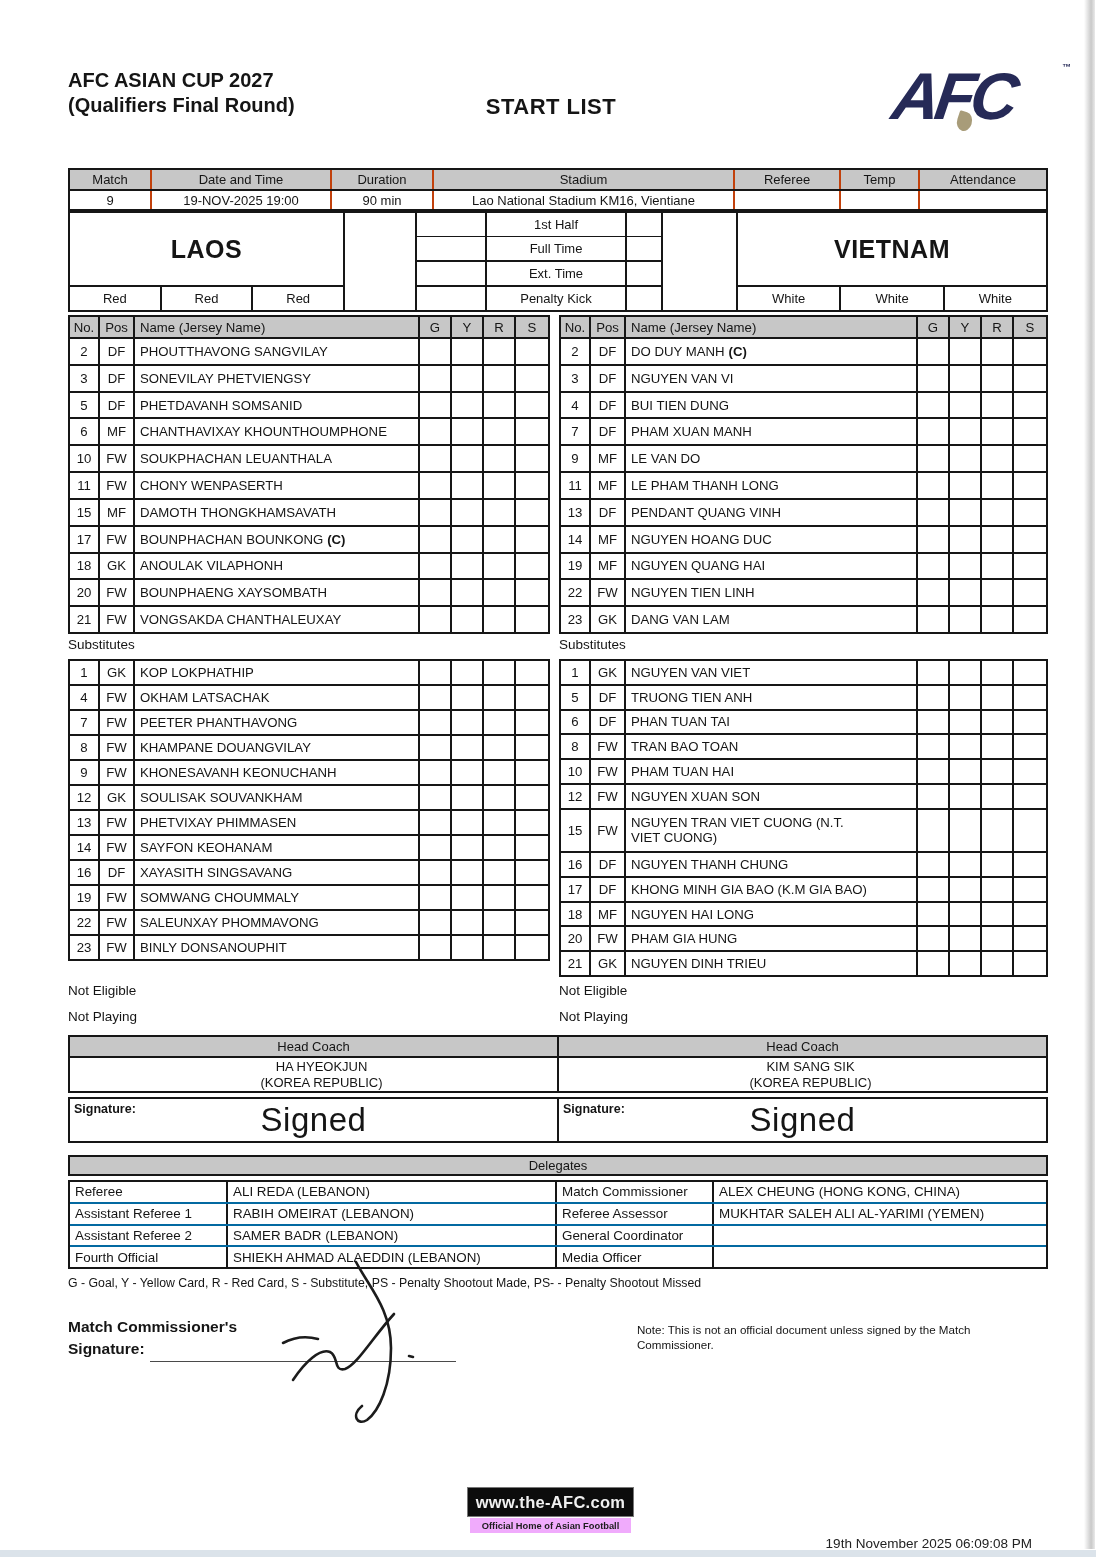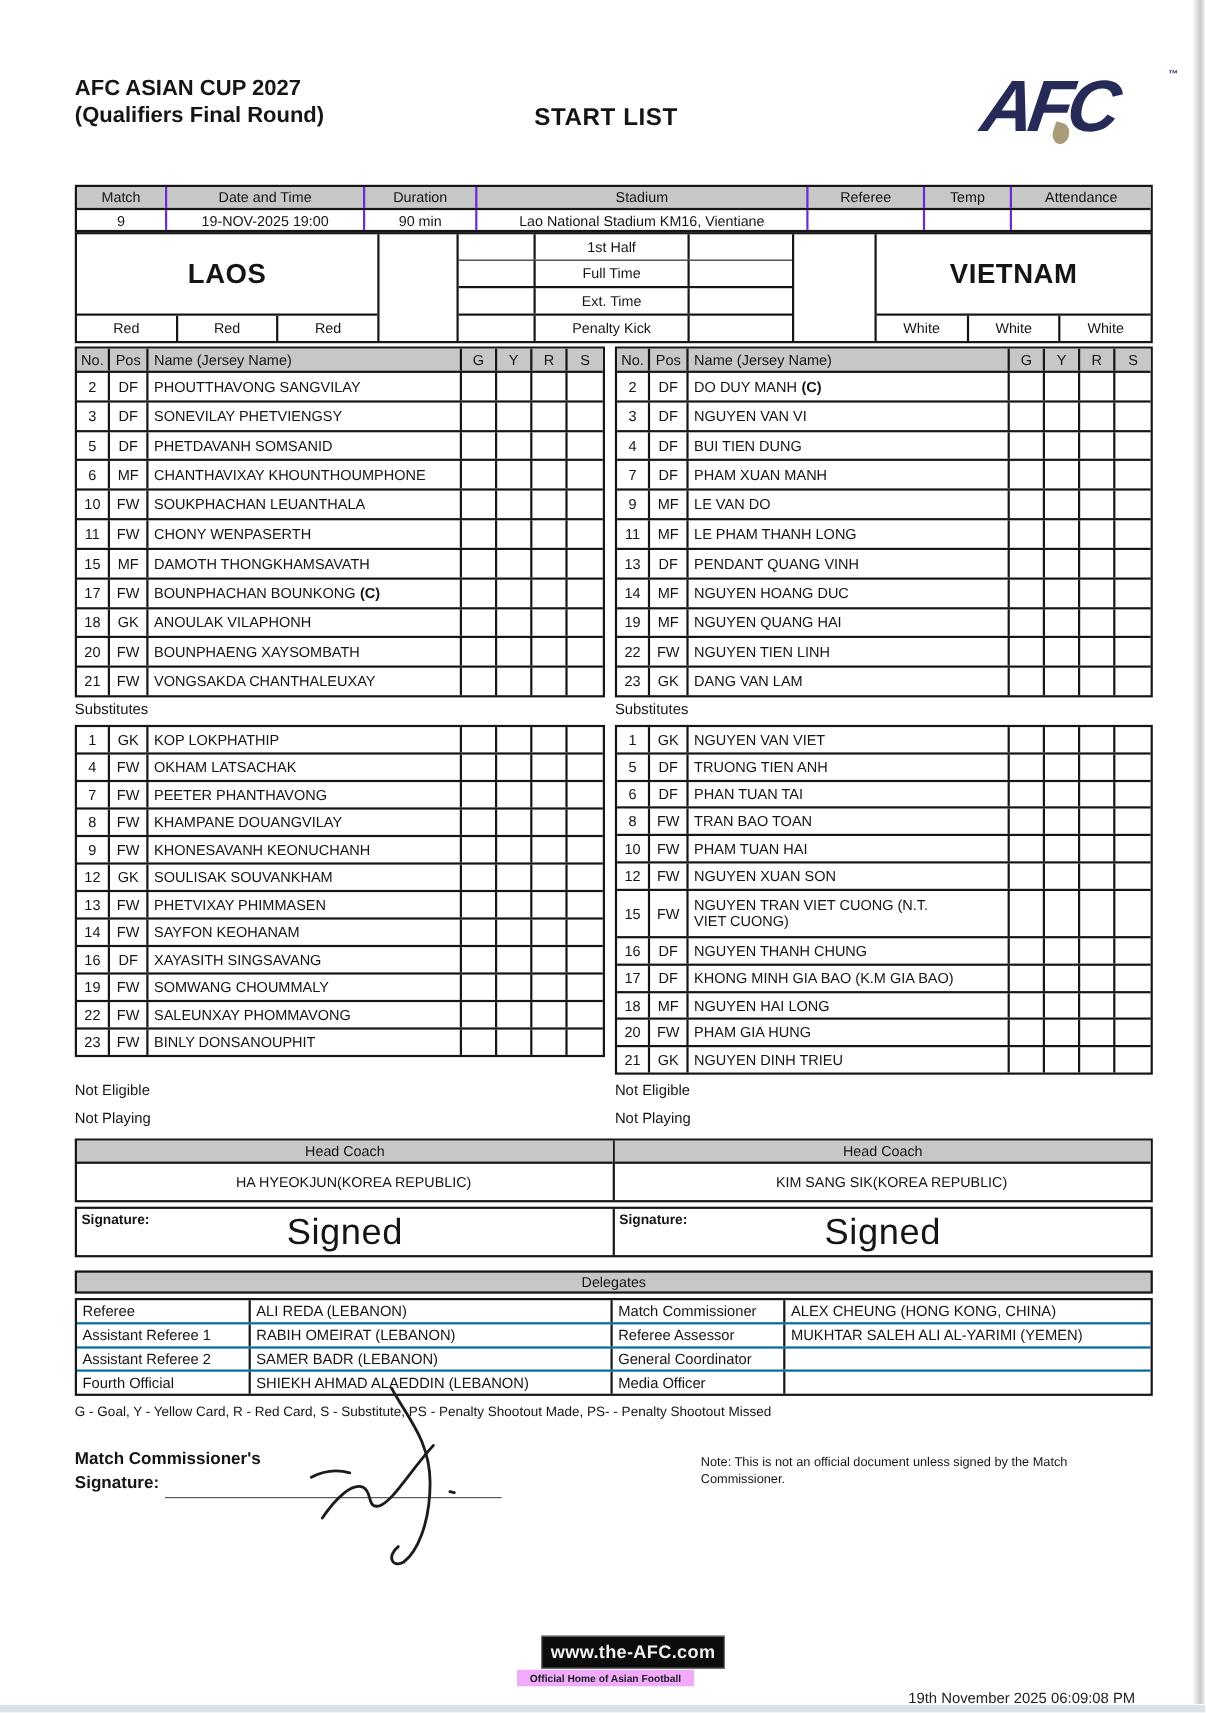--- a/index.html
+++ b/index.html
@@ -11,39 +11,39 @@
   .hdr-title{left:400px;top:94px;width:302px;text-align:center;font-size:22px;font-weight:bold;letter-spacing:.5px;}
   .logo{left:893px;top:50px;width:180px;height:105px;}
   .logo-txt{position:absolute;left:0;top:0;font-size:66px;font-weight:800;font-style:italic;
             letter-spacing:-5px;color:#262a57;transform:skewX(-8deg);line-height:92px;}
   .logo-tm{position:absolute;right:2px;top:12px;font-size:9px;color:#262a57;font-weight:bold;}
   .logo-drop{position:absolute;left:64px;top:62px;width:15px;height:19px;background:#a89c79;
              border-radius:10% 60% 55% 60%;transform:rotate(18deg);}
   
   .bx{box-sizing:border-box;border:2px solid #161616;}
   .gray{background:#c7c7c7;}
-  .bR{border-right:2px solid #6d28d9;}
+  .bR{border-right:2px solid #c2410c;}
   
   .info{left:68px;top:168px;width:980px;height:43px;display:flex;flex-direction:column;}
   .irow{display:flex;flex:1;}
   .irow.h{flex:none;height:19px;background:#c7c7c7;border-bottom:2px solid #161616;}
   .ic{box-sizing:border-box;display:flex;align-items:center;justify-content:center;font-size:13px;}
   .ic0{width:82px;}.ic1{width:180px;}.ic2{width:102px;}.ic3{width:301px;}.ic4{width:106px;}.ic5{width:79px;}.ic6{flex:1;border-right:none!important;}
   
   .tblock{left:68px;top:211px;width:980px;height:101px;display:flex;}
   .tpanel{width:275px;display:flex;flex-direction:column;border-right:2px solid #161616;box-sizing:border-box;}
   .tpanel.away{flex:1;border-right:none;}
   .tname{flex:1;display:flex;align-items:center;justify-content:center;
          font-size:25px;font-weight:bold;letter-spacing:.5px;border-bottom:2px solid #161616;}
   .krow{height:23px;display:flex;}
   .kc{flex:1;display:flex;align-items:center;justify-content:center;font-size:13px;border-right:2px solid #161616;box-sizing:border-box;}
   .kc:last-child{border-right:none;}
   .spacerA{width:72px;border-right:2px solid #161616;box-sizing:border-box;}
   .spacerB{width:75px;border-right:2px solid #161616;box-sizing:border-box;}
-  .sgroup{width:305px;display:flex;flex-direction:column;border-right:2px solid #161616;box-sizing:border-box;}
+  .sgroup{width:246px;display:flex;flex-direction:column;border-right:2px solid #161616;box-sizing:border-box;}
   .srow{display:flex;flex:1;}
   .srow.t1{border-bottom:1px solid #161616;}
   .srow.t2{border-bottom:2px solid #161616;}
   .sbox{width:70px;border-right:2px solid #161616;box-sizing:border-box;}
   .slabel{width:140px;display:flex;align-items:center;justify-content:center;font-size:13px;border-right:2px solid #161616;box-sizing:border-box;}
   .sbox2{flex:1;}
   
   .ptable{display:flex;flex-direction:column;}
   .prow{flex:1;display:flex;border-bottom:2px solid #161616;}
   .prow:last-child{border-bottom:none;}
@@ -64,41 +64,41 @@
   .sub-right .prow.tall{flex:1.82;}
   .small-label{font-size:13.5px;}
   .lbl-subsL{left:68px;top:637px;}   .lbl-subsR{left:559px;top:637px;}
   .lbl-neL{left:68px;top:983px;}     .lbl-neR{left:559px;top:983px;}
   .lbl-npL{left:68px;top:1009px;}    .lbl-npR{left:559px;top:1009px;}
   
   .coach{left:68px;top:1035px;width:980px;height:58px;display:flex;}
   .ccol{width:489px;display:flex;flex-direction:column;border-right:2px solid #161616;box-sizing:border-box;}
   .ccol:last-child{flex:1;border-right:none;}
   .cbar{height:19px;background:#c7c7c7;border-bottom:2px solid #161616;display:flex;align-items:center;justify-content:center;font-size:13px;}
-  .cname{flex:1;display:flex;flex-direction:row;align-items:center;justify-content:center;font-size:13px;line-height:16px;padding-left:16px;}
+  .cname{flex:1;display:flex;flex-direction:column;align-items:center;justify-content:center;font-size:13px;line-height:16px;padding-left:16px;}
   .sig{left:68px;top:1097px;width:980px;height:46px;display:flex;}
   .scol{width:489px;position:relative;border-right:2px solid #161616;box-sizing:border-box;
         display:flex;align-items:center;justify-content:center;}
   .scol:last-child{flex:1;border-right:none;}
   .sig-lbl{position:absolute;left:4px;top:3px;font-size:12.5px;font-weight:bold;}
   .sig-val{font-size:33px;letter-spacing:.5px;}
   
   .delbar{left:68px;top:1155px;width:980px;height:21px;display:flex;align-items:center;justify-content:center;font-size:13px;}
   .deltable{left:68px;top:1180px;width:980px;height:89px;display:flex;flex-direction:column;}
   .drow{flex:1;display:flex;border-bottom:2px solid #0369a1;}
   .drow:last-child{border-bottom:none;}
   .dc{box-sizing:border-box;display:flex;align-items:center;font-size:13.4px;padding-left:5px;border-right:2px solid #161616;}
   .dc.c0{width:158px;}.dc.c1{width:329px;}.dc.c2{width:157px;}.dc.c3{flex:1;border-right:none;}
   
   .legend{left:68px;top:1276px;font-size:12.3px;}
   .mc{left:68px;top:1316px;font-size:15.5px;font-weight:bold;line-height:22px;white-space:pre-line;}
   .mc-line{left:150px;top:1361px;width:306px;border-top:1.6px solid #4a4a4a;}
   .note{left:637px;top:1322px;width:380px;font-size:11.6px;line-height:15px;}
   .sig-svg{left:265px;top:1253px;}
-  .badge{left:492px;top:1487px;width:167px;height:30px;background:#0c0c0c;color:#f0f0f0;
+  .badge{left:467px;top:1487px;width:167px;height:30px;background:#0c0c0c;color:#f0f0f0;
          display:flex;align-items:center;justify-content:center;font-size:16.5px;font-weight:bold;
          letter-spacing:.3px;border:1px solid #777;box-sizing:border-box;}
   .badge-sub{left:470px;top:1518px;width:161px;height:15px;background:#f0abfc;color:#1c1c1c;
              display:flex;align-items:center;justify-content:center;font-size:9.3px;font-weight:bold;}
   .timestamp{left:68px;top:1536px;width:964px;text-align:right;font-size:13.5px;color:#222;}
   
   .right-band{right:1px;top:0;bottom:8px;width:11px;
               background:linear-gradient(to right, rgba(255,255,255,0), #c9c9c9 65%, #eaeaea);}
   .bottom-strip{left:0;right:0;bottom:0;height:7px;background:#dbe3ea;}
 </style>

